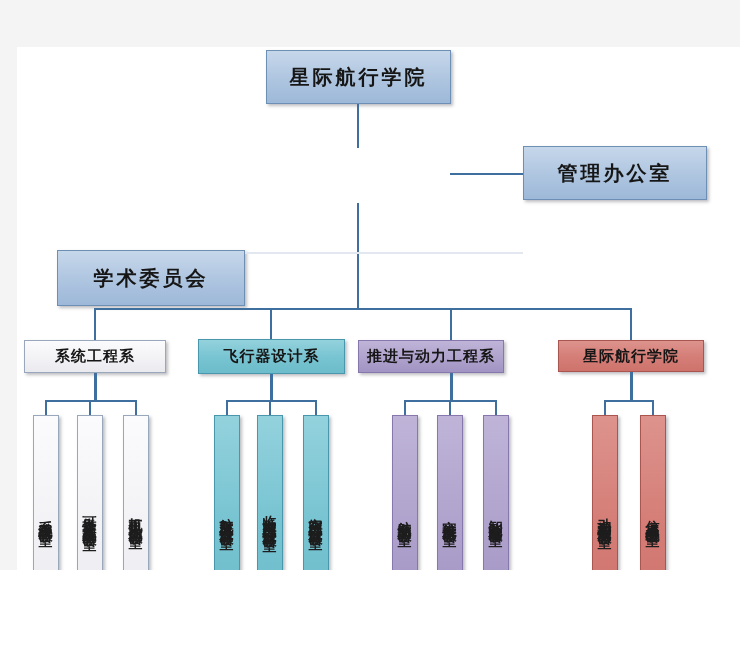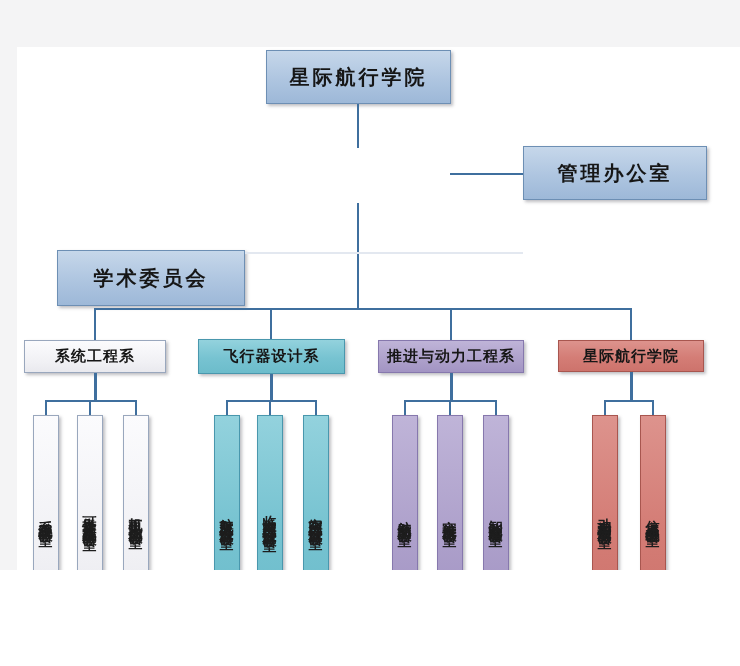--- a/index.html
+++ b/index.html
@@ -69,21 +69,21 @@
   <div class="line faint" style="left:245px;top:252px;width:278px;"></div>
 
   <div class="line hline" style="left:95px;top:308px;width:537px;"></div>
   <div class="line vline" style="left:94px;top:308px;height:32px;"></div>
   <div class="line vline" style="left:270px;top:308px;height:31px;"></div>
   <div class="line vline" style="left:450px;top:308px;height:32px;"></div>
   <div class="line vline" style="left:630px;top:308px;height:32px;"></div>
 
   <div class="node theme-teal dept" style="left:198px;top:339px;width:147px;height:35px;">飞行器设计系</div>
   <div class="node theme-white dept" style="left:24px;top:340px;width:142px;height:33px;">系统工程系</div>
-  <div class="node theme-purple dept" style="left:378px;top:340px;width:146px;height:33px;">推进与动力工程系</div>
+  <div class="node theme-purple dept" style="left:358px;top:340px;width:146px;height:33px;">推进与动力工程系</div>
   <div class="node theme-red dept" style="left:558px;top:340px;width:146px;height:32px;">星际航行学院</div>
 
   <div class="line stem" style="left:94px;top:373px;height:27px;"></div>
   <div class="line hline" style="left:45px;top:400px;width:92px;"></div>
   <div class="line vline" style="left:45px;top:400px;height:15px;"></div>
   <div class="line vline" style="left:89px;top:400px;height:15px;"></div>
   <div class="line vline" style="left:135px;top:400px;height:15px;"></div>
 
   <div class="line stem" style="left:270px;top:374px;height:26px;"></div>
   <div class="line hline" style="left:226px;top:400px;width:91px;"></div>

